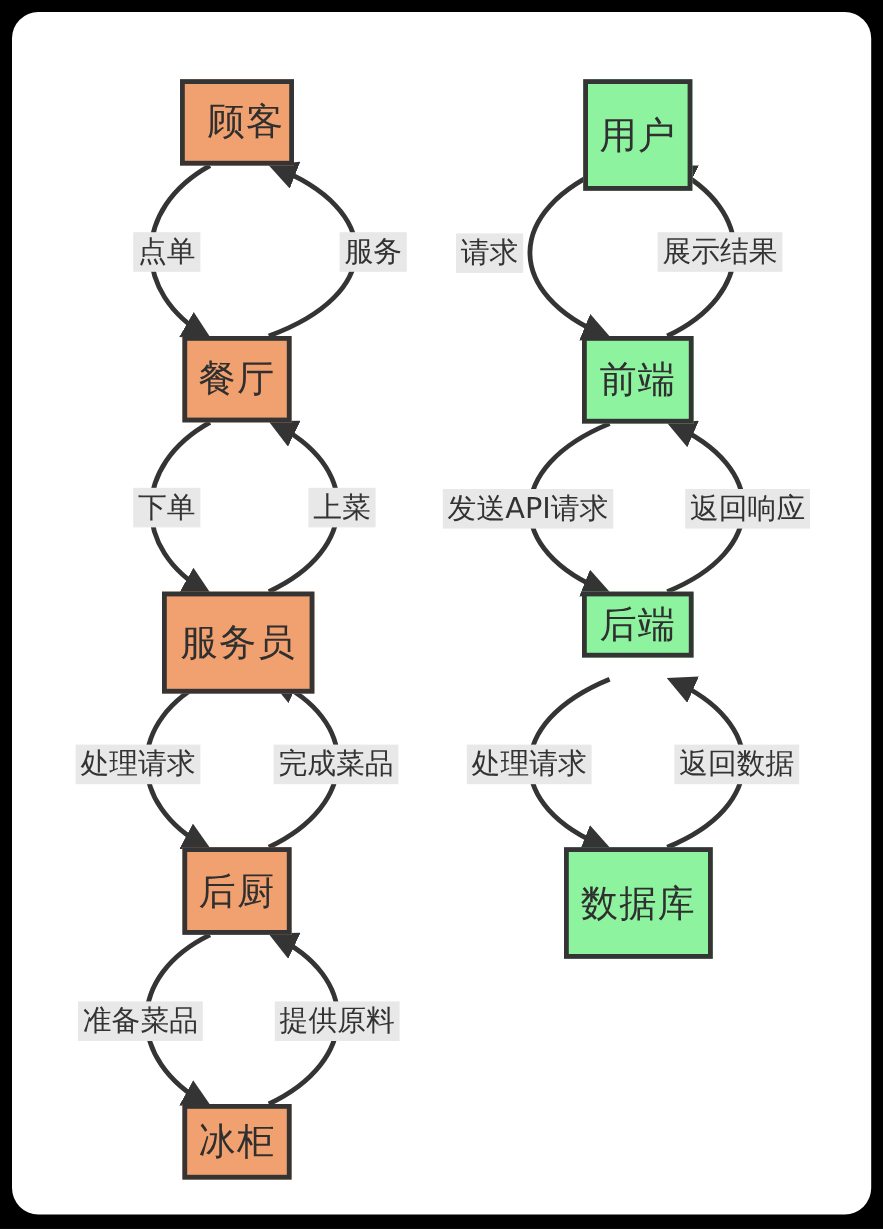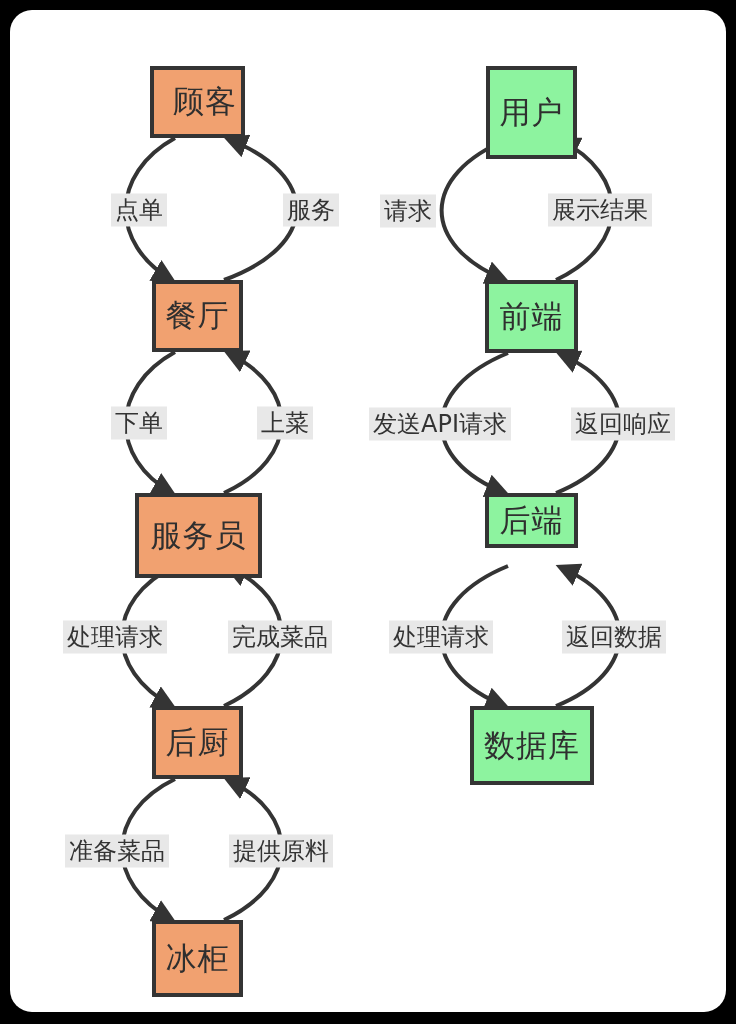--- a/index.html
+++ b/index.html
@@ -91,26 +91,26 @@
     <path class="edge-path" d="M 556 493 C 640 459, 640 389, 560 354" marker-end="url(#arrowhead)"></path>
 
     <path class="edge-path" d="M 508 566 C 420 602, 420 672, 505 706" marker-end="url(#arrowhead)"></path>
     <path class="edge-path" d="M 556 706 C 640 672, 640 602, 560 567" marker-end="url(#arrowhead)"></path>
   </svg>
 
   <div class="node orange" style="left:150px; top:66px;  width:95px;  height:72px;padding-left:15px;">顾客</div>
   <div class="node orange" style="left:152px; top:280px; width:91px;  height:72px;">餐厅</div>
   <div class="node orange" style="left:135px; top:493px; width:127px; height:85px;">服务员</div>
   <div class="node orange" style="left:152px; top:706px; width:91px;  height:73px;">后厨</div>
-  <div class="node orange" style="left:152px; top:920px; width:91px;  height:77px;">冰柜</div>
+  <div class="node orange" style="left:152px; top:920px; width:91px;  height:63px;">冰柜</div>
 
   <div class="node green" style="left:486px; top:66px;  width:91px;  height:93px;">用户</div>
   <div class="node green" style="left:485px; top:280px; width:93px;  height:73px;">前端</div>
   <div class="node green" style="left:485px; top:493px; width:93px;  height:55px;">后端</div>
-  <div class="node green" style="left:470px; top:706px; width:124px; height:79px;">数据库</div>
+  <div class="node green" style="left:470px; top:706px; width:124px; height:93px;">数据库</div>
 
   <div class="elabel" style="left:139px; top:210px;">点单</div>
   <div class="elabel" style="left:311px; top:210px;">服务</div>
   <div class="elabel" style="left:139px; top:423px;">下单</div>
   <div class="elabel" style="left:285px; top:423px;">上菜</div>
   <div class="elabel" style="left:115px; top:637px;">处理请求</div>
   <div class="elabel" style="left:280px; top:637px;">完成菜品</div>
   <div class="elabel" style="left:117px; top:851px;">准备菜品</div>
   <div class="elabel" style="left:281px; top:851px;">提供原料</div>
 

